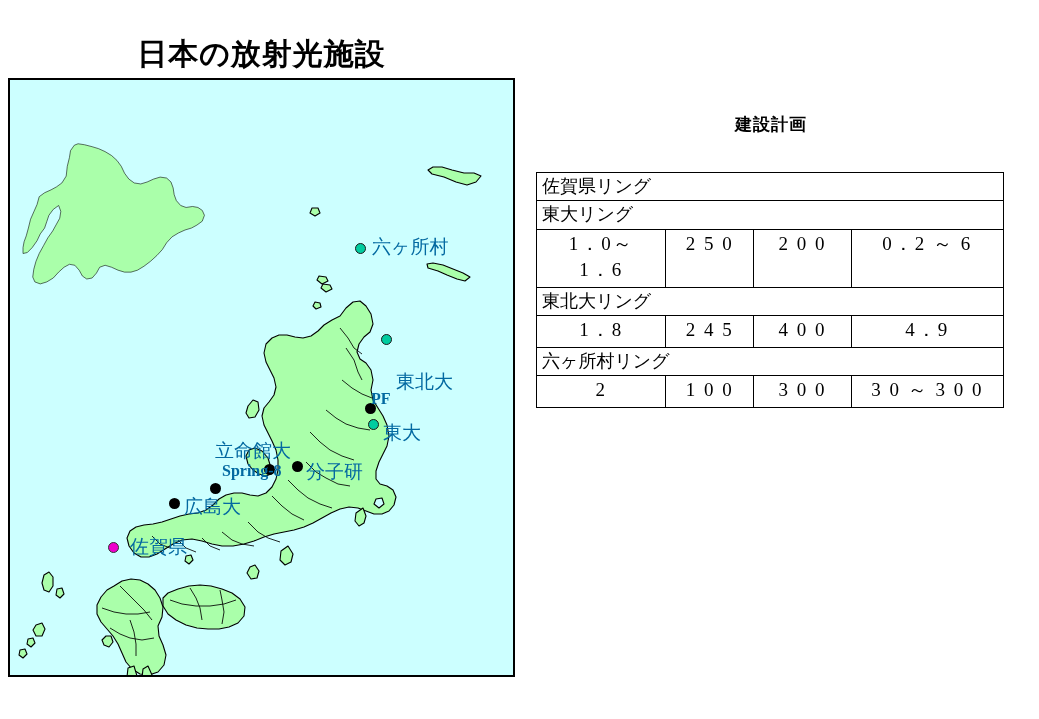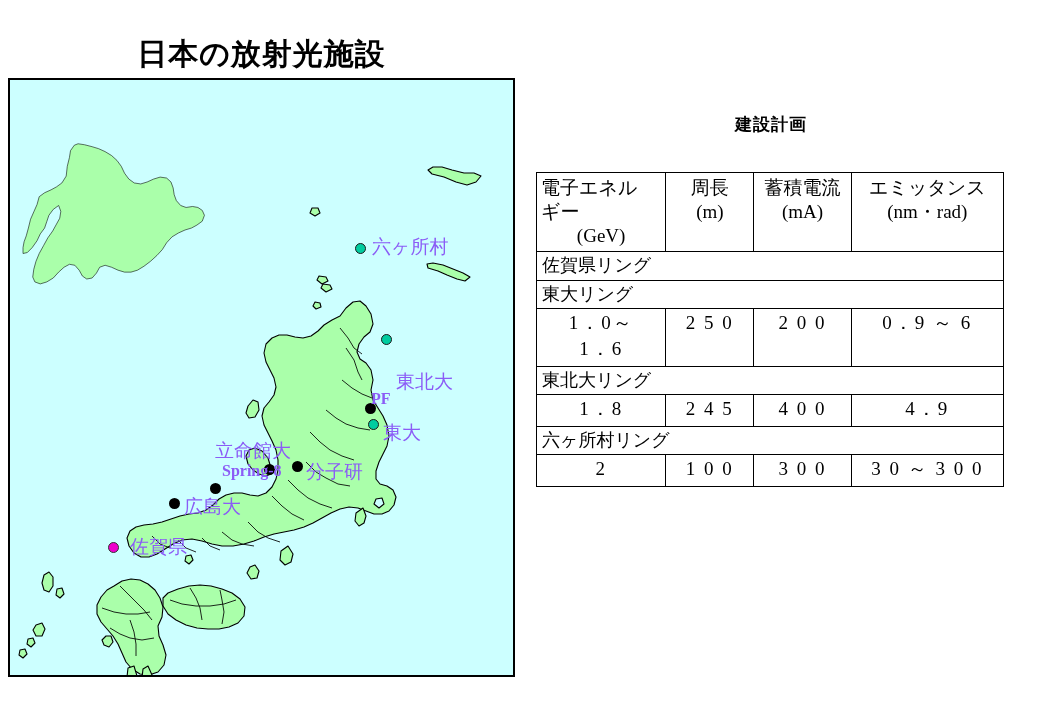--- a/index.html
+++ b/index.html
@@ -15,21 +15,21 @@
              font-family:"DejaVu Sans","Liberation Sans",sans-serif;}
   #map-svg{position:absolute;left:0;top:0;width:503px;height:595px;display:block;}
 
   
   .marker{position:absolute;border-radius:50%;box-sizing:border-box;}
   .marker.black{width:11px;height:11px;background:#000;}
   .marker.teal{width:11px;height:11px;background:#00cc9f;border:1px solid #1a1a1a;}
   .marker.magenta{width:11px;height:11px;background:#ee00cc;border:1px solid #333;}
 
   
-  .mlabel{position:absolute;white-space:nowrap;color:#8b5cf6;line-height:1;}
+  .mlabel{position:absolute;white-space:nowrap;color:#0369a1;line-height:1;}
   .mlabel.jp{font-family:"DejaVu Sans","Liberation Sans",sans-serif;font-size:19px;}
   .mlabel.lat{font-family:"Liberation Serif","DejaVu Serif",serif;
               font-size:16px;font-weight:bold;}
 
   
   #table-title{position:absolute;left:538px;top:113px;width:466px;text-align:center;
                font-size:17px;font-weight:bold;letter-spacing:1px;}
   #plan-table{position:absolute;left:536px;top:172px;width:468px;
               border-collapse:collapse;table-layout:fixed;}
   #plan-table td{border:1px solid #000;padding:0;vertical-align:top;
@@ -213,55 +213,36 @@
 <div id="table-title">建設計画</div>
 
 <table id="plan-table">
   <colgroup>
       <col class="c1">
       <col class="c2">
       <col class="c3">
       <col class="c4">
     </colgroup>
   <tbody>
-    <tr>
-      <td class="hd">
-        <span class="l1">電子エネル</span>
-        <span class="l2">ギー</span>
-        <span class="l3">(GeV)</span>
-      </td>
-      <td class="hd ctr">
-        <span class="l1">周長</span>
-        <span class="l2">(m)</span>
-      </td>
-      <td class="hd ctr">
-        <span class="l1">蓄積電流</span>
-        <span class="l2">(mA)</span>
-      </td>
-      <td class="hd ctr">
-        <span class="l1">エミッタンス</span>
-        <span class="l2">(nm・rad)</span>
-      </td>
-    </tr>
 
     <tr>
       <td class="grp" colspan="4">佐賀県リング</td>
     </tr>
 
     <tr>
       <td class="grp" colspan="4">東大リング</td>
     </tr>
     <tr>
       <td class="val">
         <span>1．0～</span>
         <span class="l2">1．6</span>
       </td>
       <td class="val">2 5 0</td>
       <td class="val">2 0 0</td>
-      <td class="val">0．9 ～ 6</td>
+      <td class="val">0．2 ～ 6</td>
     </tr>
 
     <tr>
       <td class="grp" colspan="4">東北大リング</td>
     </tr>
     <tr>
       <td class="val">1．8</td>
       <td class="val">2 4 5</td>
       <td class="val">4 0 0</td>
       <td class="val">4．9</td>

